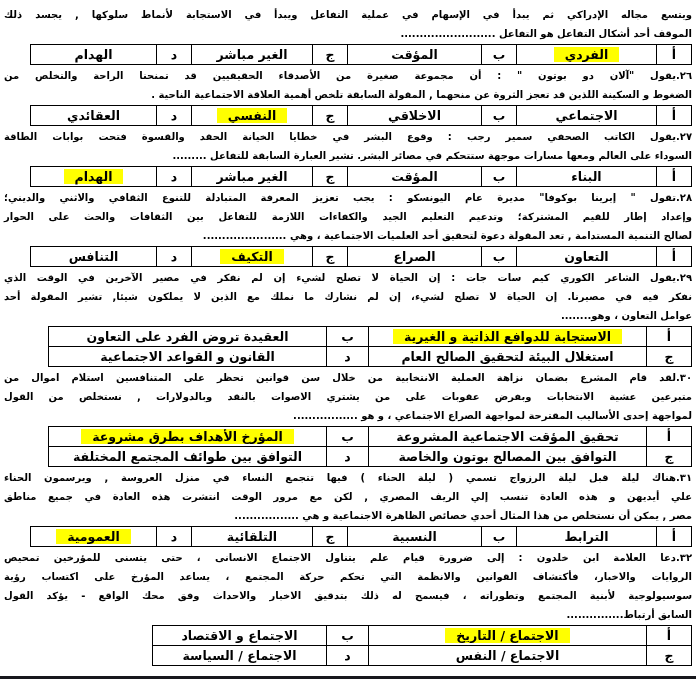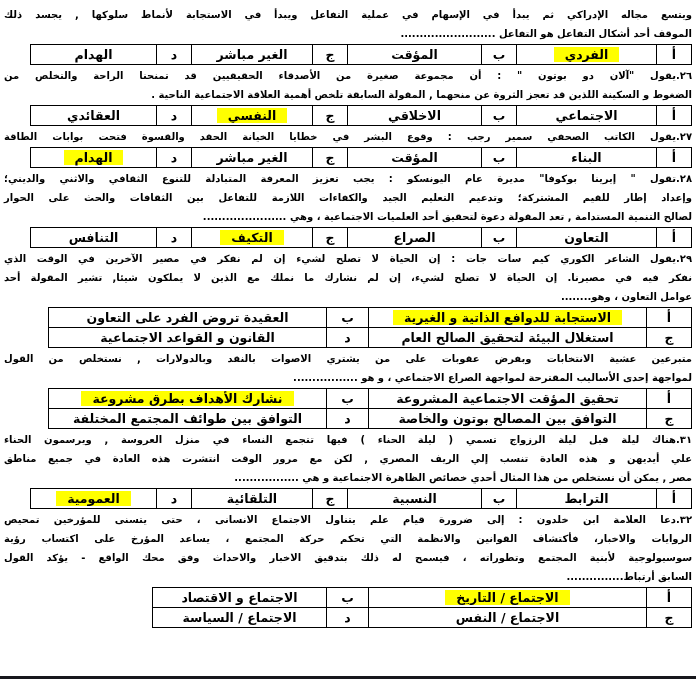--- a/index.html
+++ b/index.html
@@ -99,20 +99,21 @@
       <td>الاخلاقي</td>
       <td>ج</td>
       <td><span class="hl">النفسي</span></td>
       <td>د</td>
       <td>العقائدي</td>
     </tr>
   </tbody>
     </table>
 
   <p class="ln">٢٧.يقول الكاتب الصحفي سمير رجب : وقوع البشر في خطايا الخيانة الحقد والقسوة فتحت بوابات الطاقة</p>
+  <p class="ln last">السوداء على العالم ومعها مسارات موجهة ستتحكم في مصائر البشر. تشير العبارة السابقة للتفاعل .........</p>
 
   <table class="t4">
     <colgroup>
         <col class="cl">
         <col class="c1">
         <col class="cl">
         <col class="c2">
         <col class="cl">
         <col class="c3">
         <col class="cl">
@@ -181,36 +182,37 @@
     </tr>
     <tr>
       <td>ج</td>
       <td>استغلال البيئة لتحقيق الصالح العام</td>
       <td>د</td>
       <td>القانون و القواعد الاجتماعية</td>
     </tr>
   </tbody>
     </table>
 
+  <p class="ln">٣٠.لقد قام المشرع بضمان نزاهة العملية الانتخابية من خلال سن قوانين تحظر على المتنافسين استلام اموال من</p>
   <p class="ln">متبرعين عشية الانتخابات وبفرض عقوبات على من يشتري الاصوات بالنقد وبالدولارات , نستخلص من القول</p>
   <p class="ln last">لمواجهة إحدى الأساليب المقترحة لمواجهة الصراع الاجتماعي ، و هو .................</p>
 
   <table class="t22">
     <colgroup>
         <col class="cla">
         <col class="coa">
         <col class="clb">
         <col class="cob">
       </colgroup>
     <tbody>
         <tr>
       <td>أ</td>
       <td>تحقيق المؤقت الاجتماعية المشروعة</td>
       <td>ب</td>
-      <td><span class="hl">نشارك الأهداف بطرق مشروعة</span></td>
+      <td><span class="hl">المؤرخ الأهداف بطرق مشروعة</span></td>
     </tr>
     <tr>
       <td>ج</td>
       <td>التوافق بين المصالح بوتون والخاصة</td>
       <td>د</td>
       <td>التوافق بين طوائف المجتمع المختلفة</td>
     </tr>
   </tbody>
     </table>
 

